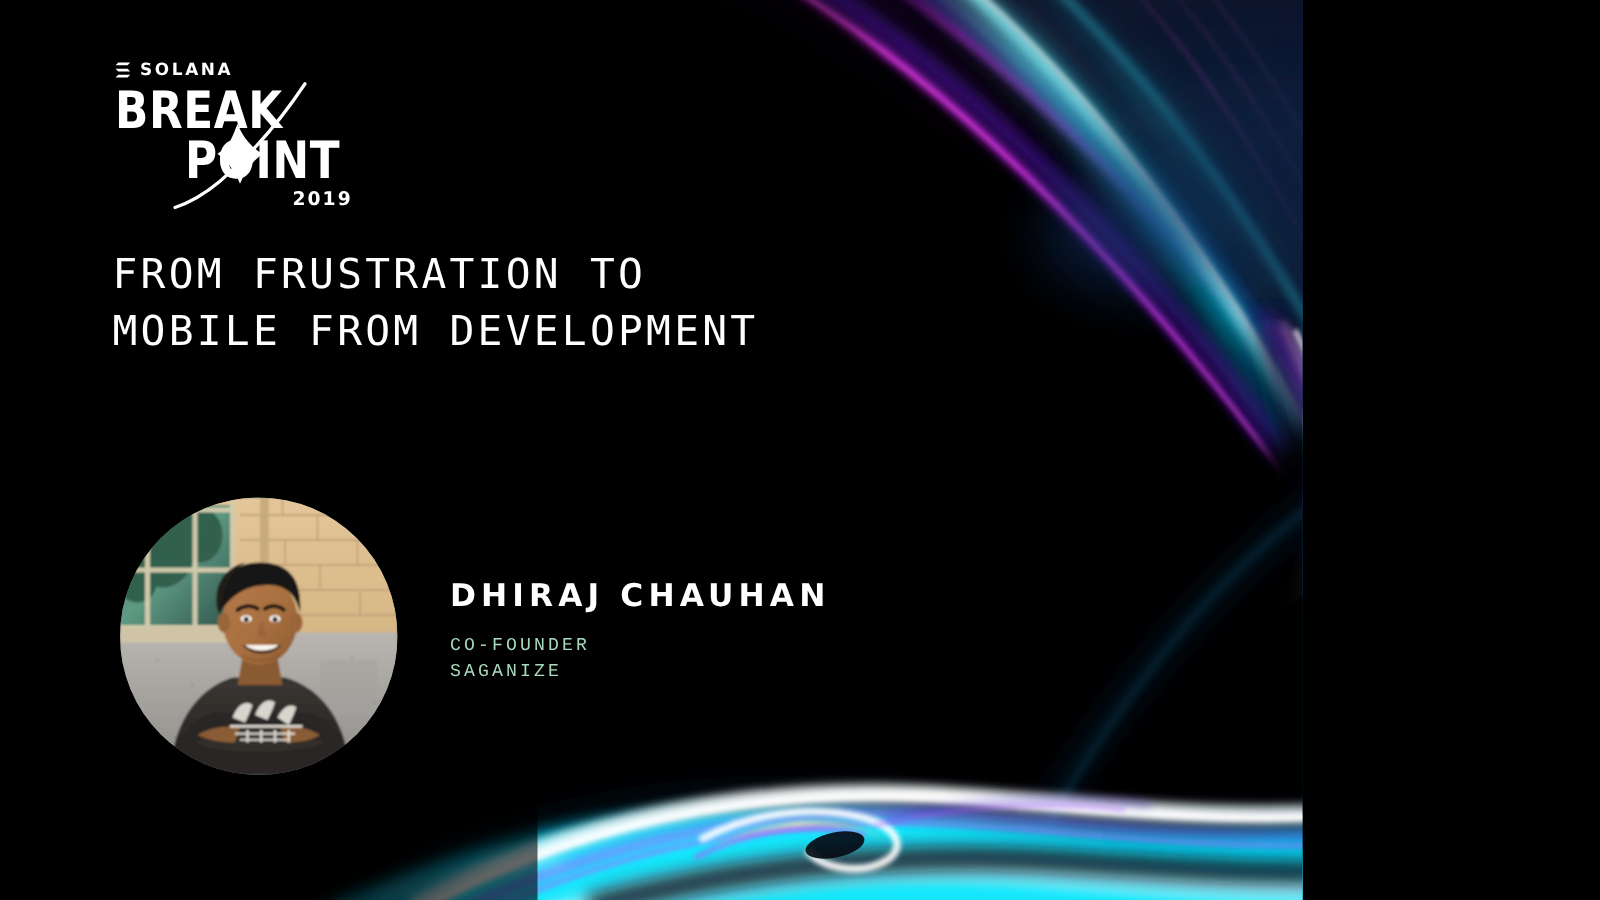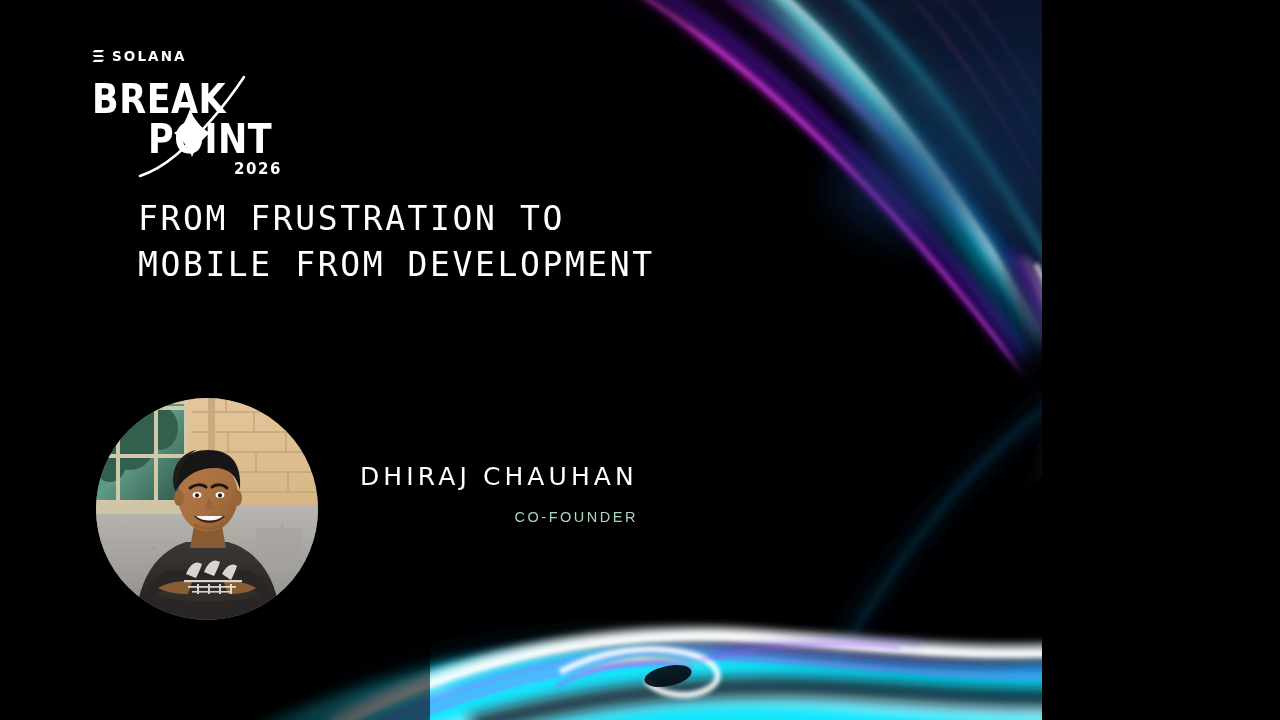--- a/index.html
+++ b/index.html
@@ -46,21 +46,21 @@
     font-family:"DejaVu Sans", sans-serif;
     font-size:13.5px;
     font-weight:bold;
     letter-spacing:2.1px;
     line-height:14px;
     white-space:nowrap;
   }
   #bp-lock{
     position:relative;
     width:200px; height:80px;
-    margin-top:15px;
+    margin-top:5px;
   }
   .bp-word{
     position:absolute;
     color:#ffffff;
     font-family:"DejaVu Sans", sans-serif;
     font-weight:bold;
     letter-spacing:0.5px;
     white-space:nowrap;
     line-height:1;
     transform:scaleY(1.18);
@@ -85,21 +85,20 @@
     width:130px; height:105px;
     pointer-events:none;
   }
 
   
   #title{
     position:absolute;
     left:90px; top:196px;
     z-index:5;
     width:860px;
-    margin-left:48px;
   }
   #title .tline{
     color:#ffffff;
     font-family:"DejaVu Sans Mono", monospace;
     font-size:33px;
     font-weight:400;
     letter-spacing:2.6px;
     line-height:46px;
     white-space:nowrap;
   }
@@ -118,34 +117,33 @@
 
   #speaker{
     position:absolute;
     left:360px; top:462px;
     z-index:5;
   }
   #speaker-name{
     color:#ffffff;
     font-family:"DejaVu Sans", sans-serif;
     font-size:25px;
-    font-weight:400;
+    font-weight:700;
     letter-spacing:4.1px;
     line-height:30px;
     white-space:nowrap;
   }
   #speaker-role, #speaker-org{
     color:#a9d9bd;
-    font-family:Liberation Sans, sans-serif;
+    font-family:Liberation Mono, monospace;
     font-size:14.5px;
     font-weight:400;
     letter-spacing:2.5px;
     line-height:21px;
     white-space:nowrap;
-    text-align:right;
   }
   #speaker-role{ margin-top:15px; }
 </style>
 </head>
 <body>
 
 <div id="slide">
 
   <svg id="artwork" viewBox="0 0 1280 720" preserveAspectRatio="none">
     <defs>
@@ -389,21 +387,21 @@
         <path d="M2.6 1.0 H12.2 L10.0 3.2 H0.4 Z" fill="#ffffff"></path>
         <path d="M0.4 5.9 H10.0 L12.2 8.1 H2.6 Z" fill="#ffffff"></path>
         <path d="M2.6 10.8 H12.2 L10.0 13.0 H0.4 Z" fill="#ffffff"></path>
       </svg>
       <span class="solana-word">SOLANA</span>
     </div>
 
     <div id="bp-lock">
       <span class="bp-word" id="bp-break">BREAK</span>
       <span class="bp-word" id="bp-point">POINT</span>
-      <span id="bp-year">2026</span>
+      <span id="bp-year">2019</span>
       <svg id="bp-swoosh" viewBox="0 0 130 105">
         <path d="M112 2 C 96 26 72 56 44 80 C 32 90 20 97 8 101" stroke="#ffffff" stroke-width="2.6" fill="none" stroke-linecap="round"></path>
         <path d="M58 34 C 62 44 68 52 78 58 C 70 64 64 72 60 82
                  C 56 72 50 64 42 58 C 52 52 54 44 58 34 Z" fill="#ffffff"></path>
       </svg>
     </div>
   </div>
 
   <div id="title">
     <div class="tline">FROM FRUSTRATION TO</div>
@@ -542,15 +540,16 @@
           <rect x="123" y="186" width="2" height="10"></rect>
           <rect x="134" y="186" width="2" height="10"></rect>
         </g>
       </g>
     </svg>
   </div>
 
   <div id="speaker">
     <div id="speaker-name">DHIRAJ CHAUHAN</div>
     <div id="speaker-role">CO-FOUNDER</div>
+    <div id="speaker-org">SAGANIZE</div>
   </div>
 
 </div>
 
 </body></html>

